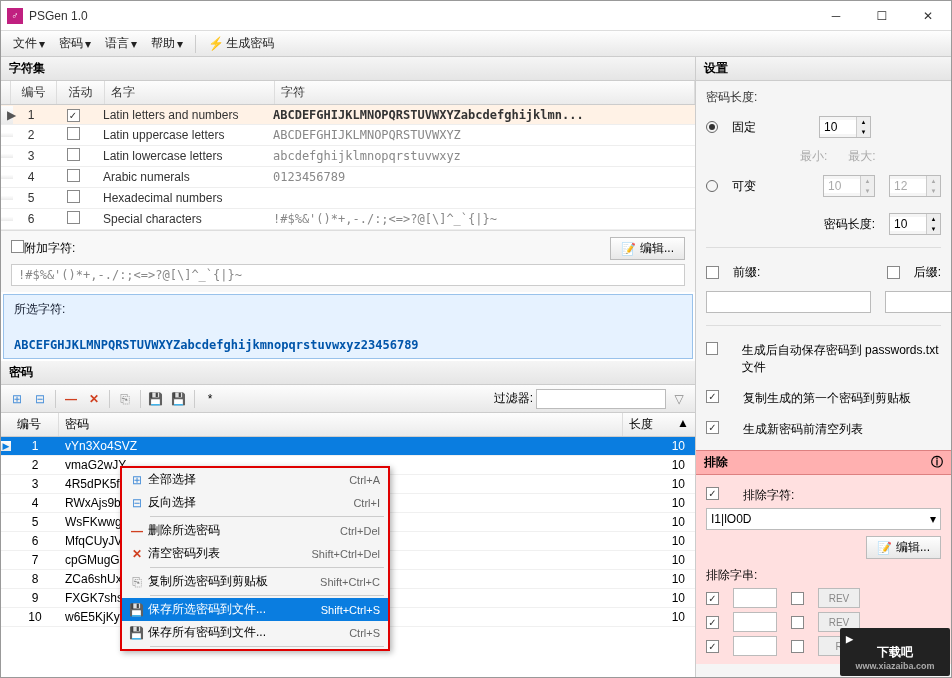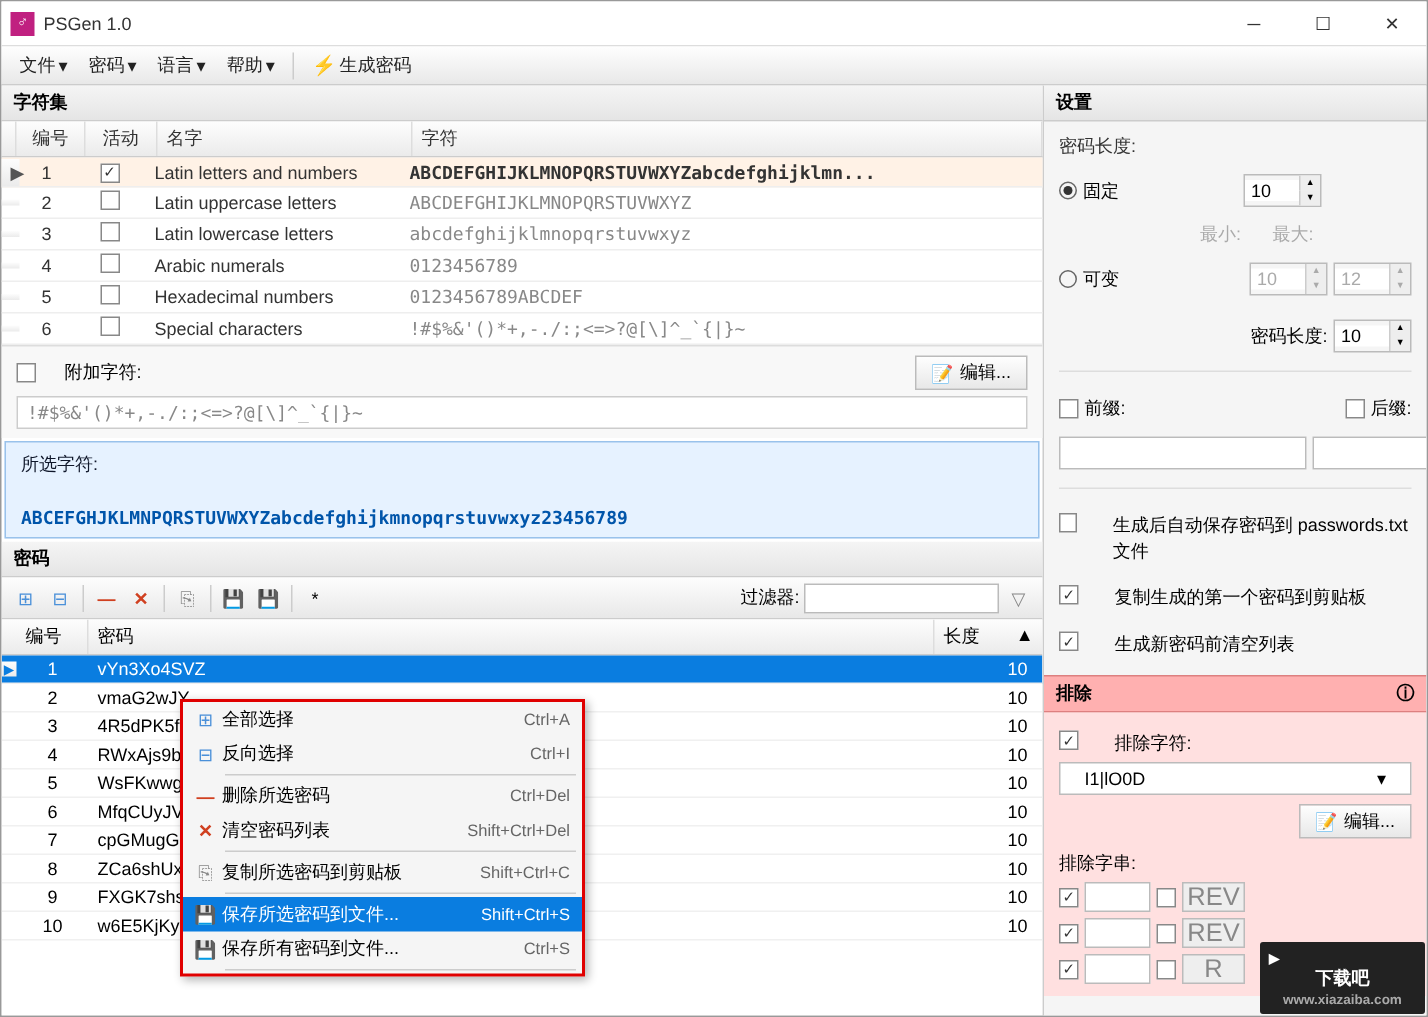--- a/index.html
+++ b/index.html
@@ -30,21 +30,21 @@
 .td { padding: 2px 6px; }
 .td-rowmark { width: 10px; background: linear-gradient(#fdfdfd,#ebebeb); text-align: center; color: #555; }
 .td-num { width: 36px; text-align: center; color: #333; }
 .td-act { width: 48px; text-align: center; }
 .td-name { width: 170px; color: #333; }
 .td-chars { flex: 1; font-family: Consolas, monospace; color: #888; overflow: hidden; white-space: nowrap; }
 .trow.sel .td-chars { color: #333; font-weight: bold; }
 .checkbox { width: 13px; height: 13px; border: 1px solid #888; display: inline-flex; align-items: center; justify-content: center; background: #fff; font-size: 10px; color: #333; }
 .append-sec { padding: 6px 10px; border-top: 1px solid #ddd; background: #f8f8f8; }
 .append-row { display: flex; align-items: center; margin-bottom: 4px; }
-.append-label { display: flex; align-items: center; gap: 19px; flex: 1; }
+.append-label { display: flex; gap: 0; flex: 1; }
 .edit-btn { padding: 2px 10px; background: linear-gradient(#fefefe,#e8e8e8); border: 1px solid #bbb; display: flex; align-items: center; gap: 4px; }
 .append-input { width: 100%; padding: 3px 6px; border: 1px solid #ccc; background: #fff; font-family: Consolas, monospace; color: #888; }
 .selected-sec { padding: 6px 10px; background: #e6f2ff; border: 1px solid #99c2eb; margin: 2px; }
 .selected-label { color: #0f172a; margin-bottom: 20px; }
 .selected-val { color: #0055aa; font-weight: bold; font-family: Consolas, monospace; word-break: break-all; }
 .pwd-sec { flex: 1; display: flex; flex-direction: column; overflow: hidden; }
 .toolbar { height: 28px; background: linear-gradient(#fdfdfd,#e8e8e8); display: flex; align-items: center; padding: 0 6px; gap: 3px; border-bottom: 1px solid #ccc; }
 .tb-btn { width: 20px; height: 20px; display: flex; align-items: center; justify-content: center; }
 .tb-sep { width: 1px; height: 18px; background: #ccc; margin: 0 2px; }
 .tb-spacer { flex: 1; }
@@ -65,35 +65,35 @@
 .context-menu { position: absolute; left: 120px; top: 466px; width: 270px; background: #f5f5f5; border: 2px solid #e00000; box-shadow: 2px 2px 6px rgba(0,0,0,0.3); z-index: 100; }
 .cm-row { display: flex; align-items: center; padding: 3px 8px 3px 4px; }
 .cm-row.hl { background: #0a7de0; color: #fff; }
 .cm-icon { width: 22px; text-align: center; font-size: 12px; }
 .cm-label { flex: 1; }
 .cm-short { color: #666; font-size: 11px; }
 .cm-row.hl .cm-short { color: #fff; }
 .cm-sep { height: 1px; background: #ccc; margin: 2px 4px 2px 28px; }
 .settings-body { padding: 8px 10px; display: flex; flex-direction: column; gap: 6px; }
 .sg-label { color: #333; }
-.sg-row { display: flex; align-items: center; gap: 4px; margin-top: 4px; }
+.sg-row { display: flex; align-items: center; gap: 14px; margin-top: 4px; }
 .radio { width: 12px; height: 12px; border: 1px solid #666; border-radius: 50%; display: inline-flex; align-items: center; justify-content: center; }
 .radio.on::after { content: ""; width: 6px; height: 6px; background: #333; border-radius: 50%; }
 .num-input { width: 52px; height: 22px; border: 1px solid #bbb; display: flex; align-items: center; }
 .num-input input { width: 36px; border: none; padding: 0 4px; }
 .num-spin { width: 14px; display: flex; flex-direction: column; }
 .num-spin span { height: 10px; font-size: 6px; text-align: center; background: #eee; border-left: 1px solid #ccc; line-height: 10px; }
 .disabled { color: #aaa; }
 .text-input { flex: 1; height: 22px; border: 1px solid #bbb; background: #fff; padding: 0 4px; }
 .check-row { display: flex; align-items: flex-start; gap: 24px; margin: 4px 0; }
 .exclude-hdr { background: #ffb0b0; padding: 3px 8px; font-weight: bold; display: flex; justify-content: space-between; border-top: 1px solid #dd8080; border-bottom: 1px solid #dd8080; }
 .exclude-body { background: #ffe0e0; padding: 8px 10px; }
-.dropdown { width: 100%; height: 22px; border: 1px solid #bbb; background: #fff; display: flex; align-items: center; padding: 0 16px; justify-content: space-between; margin-top: 4px; }
+.dropdown { width: 100%; height: 22px; border: 1px solid #bbb; background: #fff; display: flex; align-items: center; padding: 0 4px; justify-content: space-between; margin-top: 4px; }
 .small-input { width: 44px; height: 20px; border: 1px solid #bbb; background: #fff; }
-.rev-box { width: 42px; height: 20px; border: 1px solid #bbb; background: #eee; color: #888; display: flex; align-items: center; justify-content: center; font-size: 17px; }
+.rev-box { width: 42px; height: 20px; border: 1px solid #bbb; background: #eee; color: #888; display: flex; align-items: center; justify-content: center; font-size: 10px; }
 .watermark { position: absolute; right: 2px; bottom: 2px; width: 110px; height: 48px; background: #222; color: #fff; display: flex; flex-direction: column; align-items: center; justify-content: center; font-size: 18px; font-weight: bold; border-radius: 2px; z-index: 50; }
 .watermark small { font-size: 9px; color: #aaa; }
 </style>
 </head>
 <body>
 
 <div class="window">
 
   <div class="titlebar">
     <div class="app-icon">♂</div>
@@ -168,21 +168,20 @@
     <div class="td td-num">4</div>
     <div class="td td-act"><span class="checkbox"></span></div>
     <div class="td td-name">Arabic numerals</div>
     <div class="td td-chars">0123456789</div>
             </div>
             <div class="trow">
               <div class="td td-rowmark"></div>
     <div class="td td-num">5</div>
     <div class="td td-act"><span class="checkbox"></span></div>
     <div class="td td-name">Hexadecimal numbers</div>
-    <div class="td td-chars">0123456789ABCDEF</div>
             </div>
             <div class="trow">
               <div class="td td-rowmark"></div>
     <div class="td td-num">6</div>
     <div class="td td-act"><span class="checkbox"></span></div>
     <div class="td td-name">Special characters</div>
     <div class="td td-chars">!#$%&amp;'()*+,-./:;&lt;=&gt;?@[\]^_`{|}~</div>
             </div>
           </div>
       </div>

